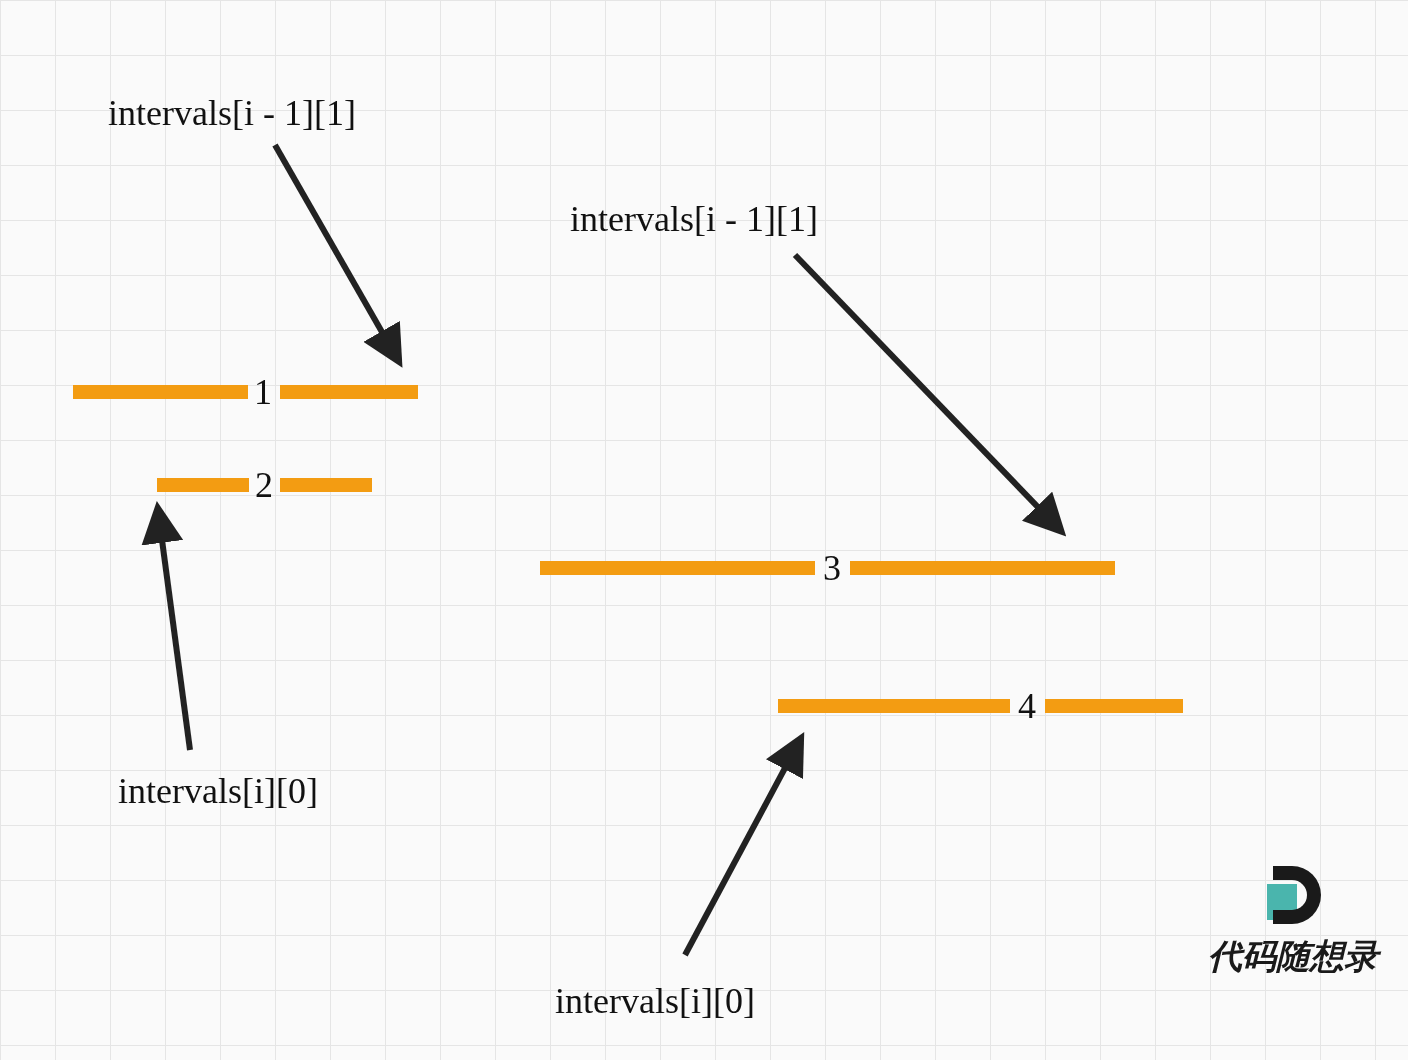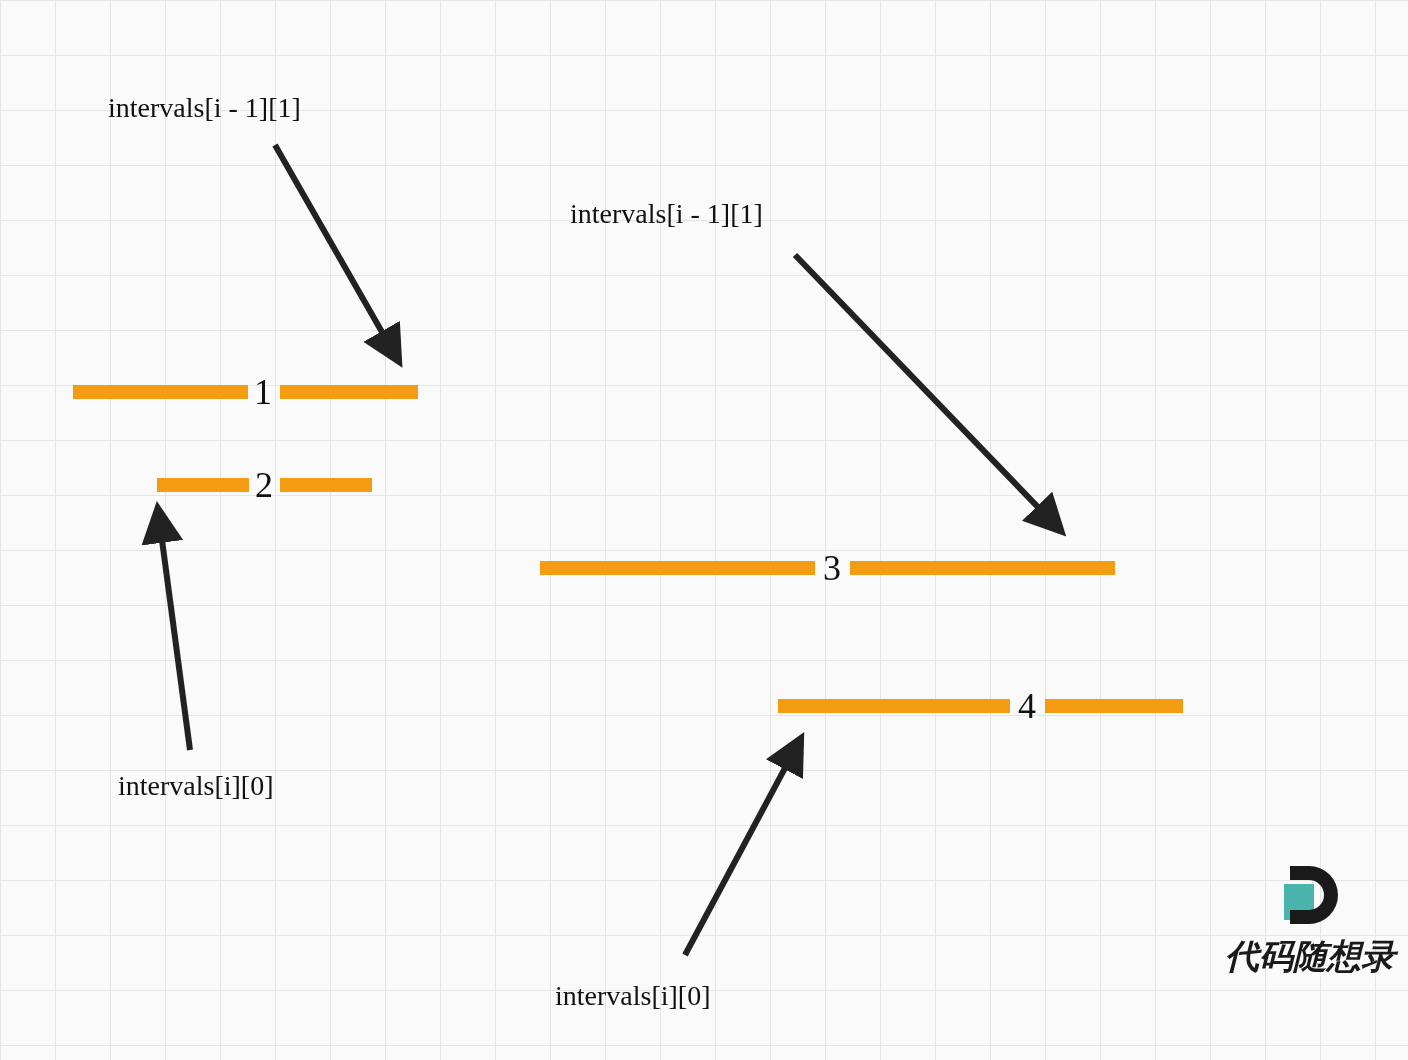--- a/index.html
+++ b/index.html
@@ -13,21 +13,21 @@
     .grid {
       position: absolute;
       inset: 0;
       background-image:
         linear-gradient(to right, #e5e5e5 1px, transparent 1px),
         linear-gradient(to bottom, #e5e5e5 1px, transparent 1px);
       background-size: 55px 55px;
     }
     .label {
       position: absolute;
-      font-size: 28px;
+      font-size: 36px;
       color: #111;
       white-space: nowrap;
     }
     .bar {
       position: absolute;
       height: 14px;
       background: #f39c12;
     }
     .num {
       position: absolute;
@@ -35,21 +35,21 @@
       color: #111;
       text-align: center;
       transform: translate(-50%, -50%);
     }
     .arrow {
       position: absolute;
       overflow: visible;
     }
     .watermark {
       position: absolute;
-      right: 13px;
+      right: 30px;
       bottom: 80px;
       text-align: right;
     }
     .watermark .logo {
       position: relative;
       width: 60px;
       height: 60px;
       margin: 0 auto 8px;
     }
     .watermark .logo .teal {

